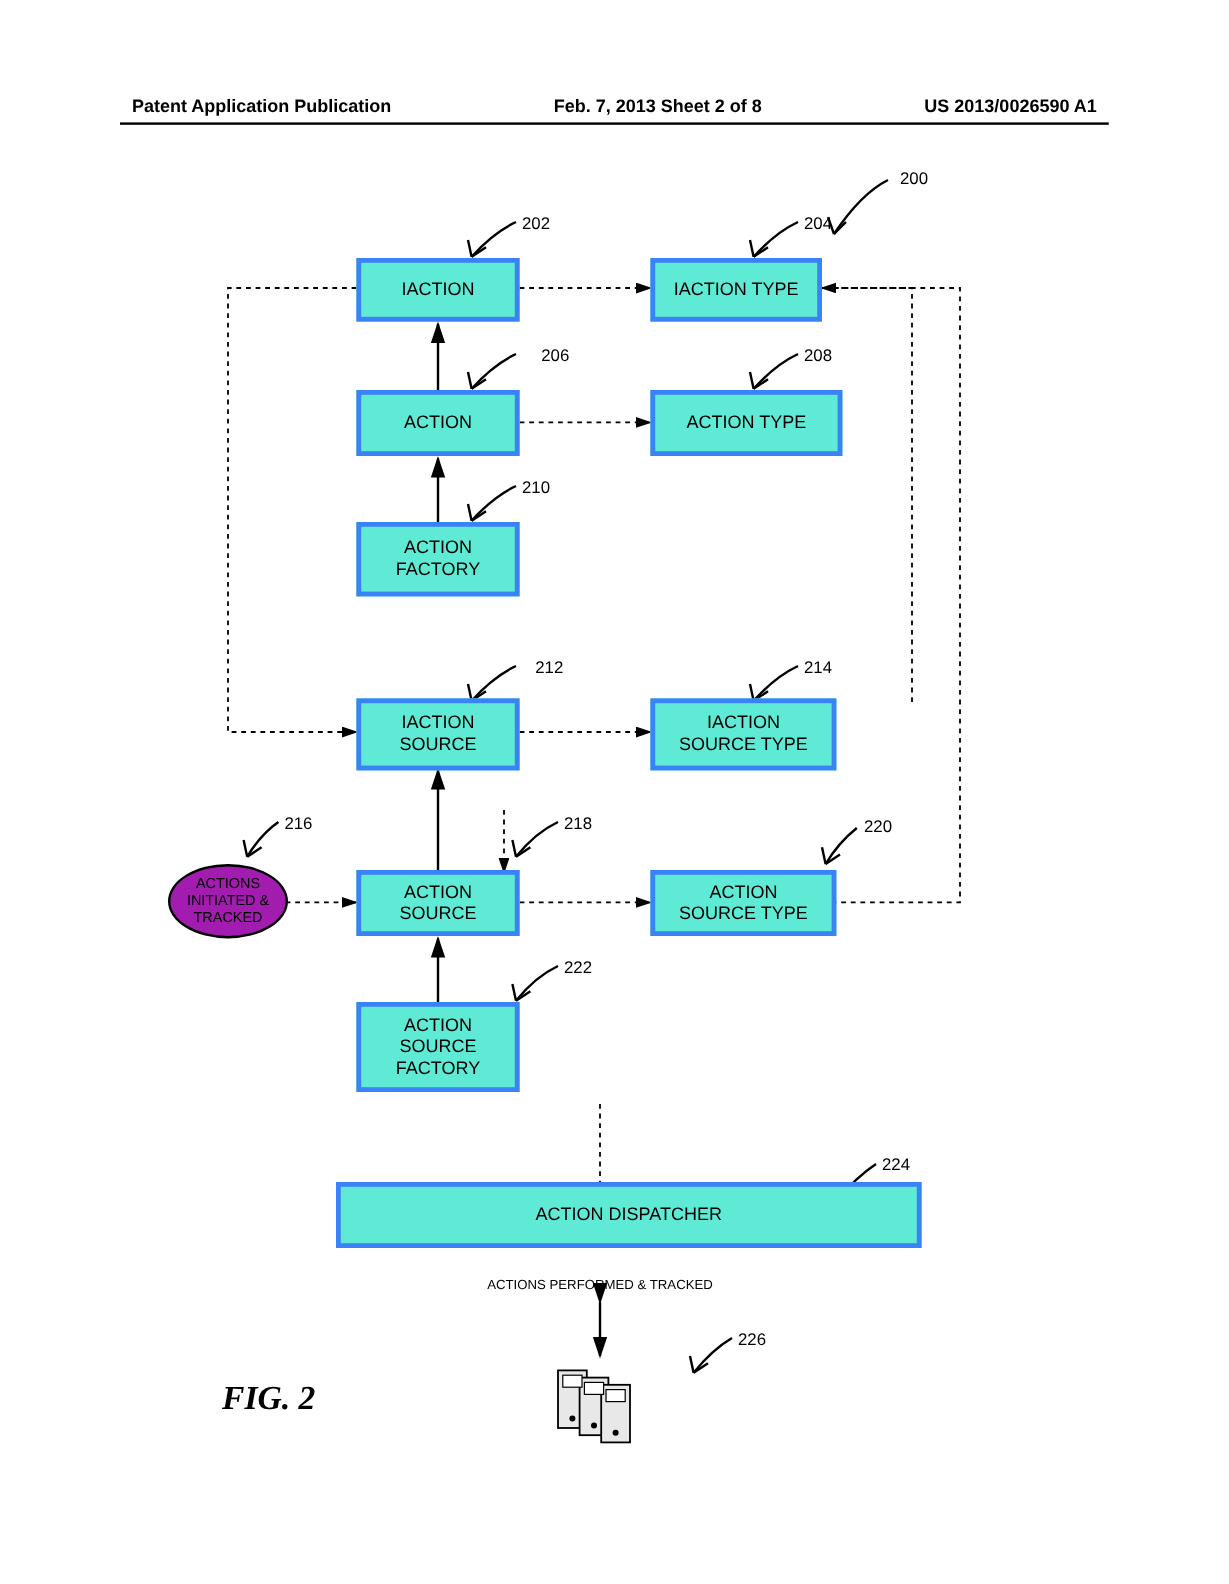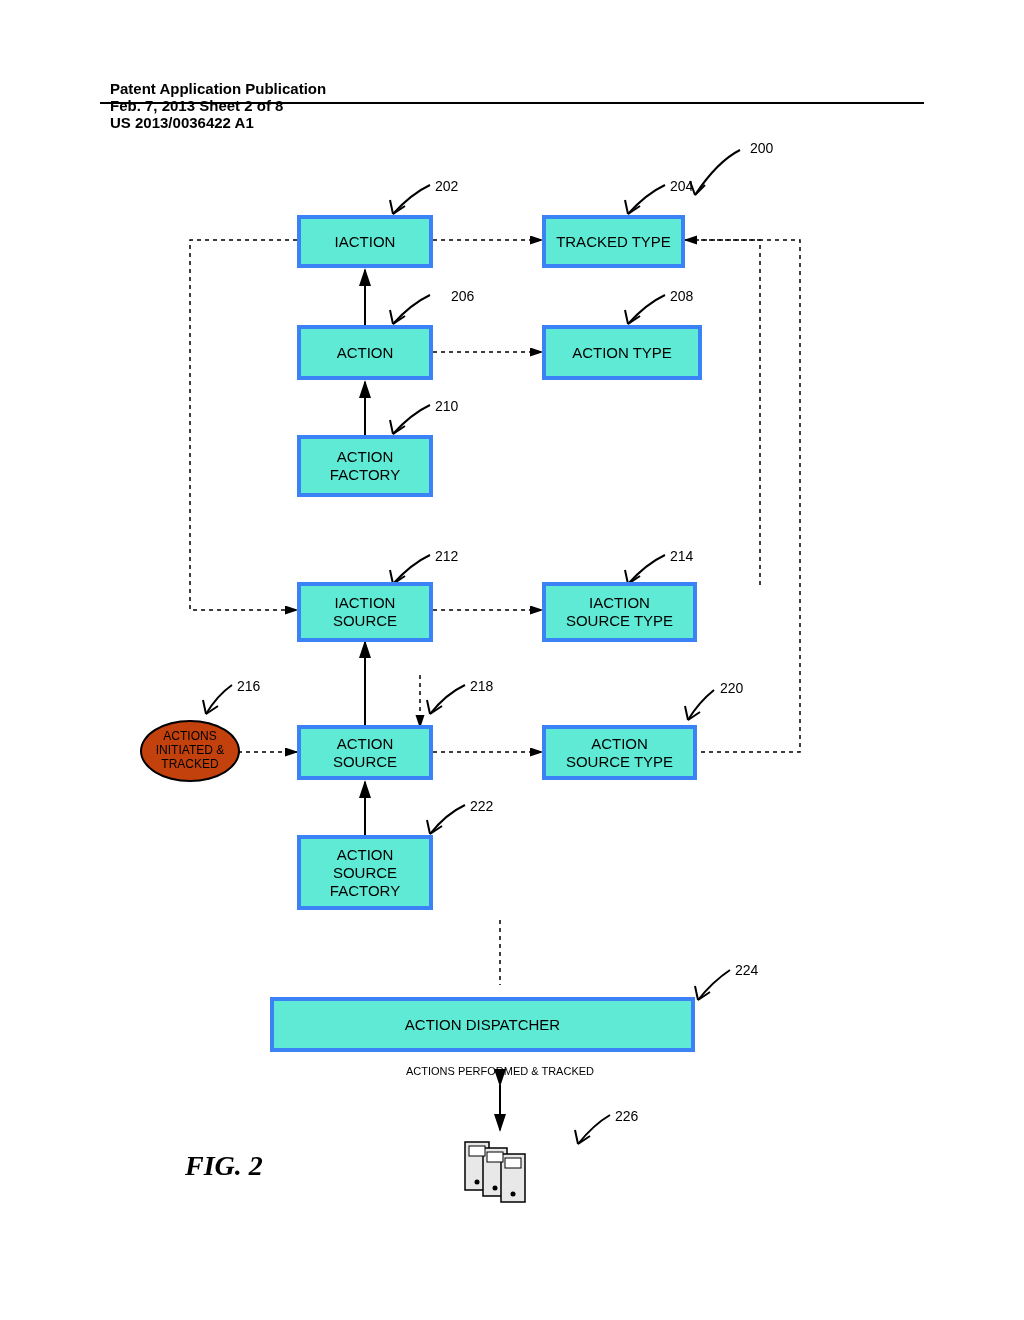--- a/index.html
+++ b/index.html
@@ -16,21 +16,20 @@
   }
   .header {
     position: absolute;
     top: 80px;
     left: 110px;
     right: 110px;
     font-weight: bold;
     font-size: 15px;
     display: flex;
     justify-content: space-between;
-    flex-direction: column;
   }
   .header-rule {
     position: absolute;
     top: 102px;
     left: 100px;
     right: 100px;
     border-top: 2px solid #000;
   }
   .canvas {
     position: absolute;
@@ -49,21 +48,21 @@
     align-items: center;
     justify-content: center;
     padding: 4px;
     box-sizing: border-box;
     line-height: 1.2;
   }
   .bubble {
     position: absolute;
     border: 2px solid #000;
     border-radius: 50%;
-    background: #c2410c;
+    background: #a21caf;
     text-align: center;
     font-size: 12px;
     display: flex;
     align-items: center;
     justify-content: center;
     padding: 6px;
     box-sizing: border-box;
     line-height: 1.15;
   }
   .label {
@@ -91,21 +90,21 @@
   }
 </style>
 </head>
 <body>
 
 <div class="page">
 
   <div class="header">
     <span>Patent Application Publication</span>
     <span>Feb. 7, 2013  Sheet 2 of 8</span>
-    <span>US 2013/0036422 A1</span>
+    <span>US 2013/0026590 A1</span>
   </div>
   <div class="header-rule"></div>
 
   <div class="canvas">
 
     <svg class="svglayer" viewBox="0 0 824 1120">
       <defs>
         <marker id="arrow" markerWidth="10" markerHeight="10" refX="8" refY="3" orient="auto">
           <path d="M0,0 L0,6 L9,3 z" fill="#000"></path>
         </marker>
@@ -182,21 +181,21 @@
         <rect x="4" y="16" width="16" height="10" fill="#fff" stroke="#000" stroke-width="1"></rect>
         <rect x="22" y="22" width="16" height="10" fill="#fff" stroke="#000" stroke-width="1"></rect>
         <rect x="40" y="28" width="16" height="10" fill="#fff" stroke="#000" stroke-width="1"></rect>
         <circle cx="12" cy="52" r="2.5" fill="#000"></circle>
         <circle cx="30" cy="58" r="2.5" fill="#000"></circle>
         <circle cx="48" cy="64" r="2.5" fill="#000"></circle>
       </g>
     </svg>
 
     <div class="box" style="left:197px; top:85px; width:136px; height:53px;">IACTION</div>
-    <div class="box" style="left:442px; top:85px; width:143px; height:53px;">TRACKED TYPE</div>
+    <div class="box" style="left:442px; top:85px; width:143px; height:53px;">IACTION TYPE</div>
 
     <div class="box" style="left:197px; top:195px; width:136px; height:55px;">ACTION</div>
     <div class="box" style="left:442px; top:195px; width:160px; height:55px;">ACTION TYPE</div>
 
     <div class="box" style="left:197px; top:305px; width:136px; height:62px; white-space:pre-line;">ACTION
 FACTORY</div>
 
     <div class="box" style="left:197px; top:452px; width:136px; height:60px; white-space:pre-line;">IACTION
 SOURCE</div>
     <div class="box" style="left:442px; top:452px; width:155px; height:60px; white-space:pre-line;">IACTION
@@ -204,33 +203,33 @@
 
     <div class="box" style="left:197px; top:595px; width:136px; height:55px; white-space:pre-line;">ACTION
 SOURCE</div>
     <div class="box" style="left:442px; top:595px; width:155px; height:55px; white-space:pre-line;">ACTION
 SOURCE TYPE</div>
 
     <div class="box" style="left:197px; top:705px; width:136px; height:75px; white-space:pre-line;">ACTION
 SOURCE
 FACTORY</div>
 
-    <div class="box" style="left:170px; top:855px; width:425px; height:55px;margin-top:12px;">ACTION DISPATCHER</div>
+    <div class="box" style="left:180px; top:855px; width:488px; height:55px;">ACTION DISPATCHER</div>
 
     <div class="bubble" style="left:40px; top:590px; width:100px; height:62px; white-space:pre-line;">ACTIONS
 INITIATED &amp;
 TRACKED</div>
 
     <div class="label" style="left:650px; top:10px;">200</div>
     <div class="label" style="left:335px; top:48px;">202</div>
     <div class="label" style="left:570px; top:48px;">204</div>
     <div class="label" style="left:351px; top:158px;text-align:center;">206</div>
     <div class="label" style="left:570px; top:158px;">208</div>
     <div class="label" style="left:335px; top:268px;">210</div>
-    <div class="label" style="left:335px; top:418px;">212</div>
+    <div class="label" style="left:346px; top:418px;">212</div>
     <div class="label" style="left:570px; top:418px;">214</div>
     <div class="label" style="left:137px; top:548px;">216</div>
     <div class="label" style="left:370px; top:548px;text-align:right;">218</div>
     <div class="label" style="left:620px; top:550px;">220</div>
     <div class="label" style="left:370px; top:668px;">222</div>
     <div class="label" style="left:635px; top:832px;">224</div>
     <div class="label" style="left:515px; top:978px;">226</div>
 
     <div class="small-label" style="left:290px; top:935px; width:220px;">ACTIONS PERFORMED &amp; TRACKED</div>
 

